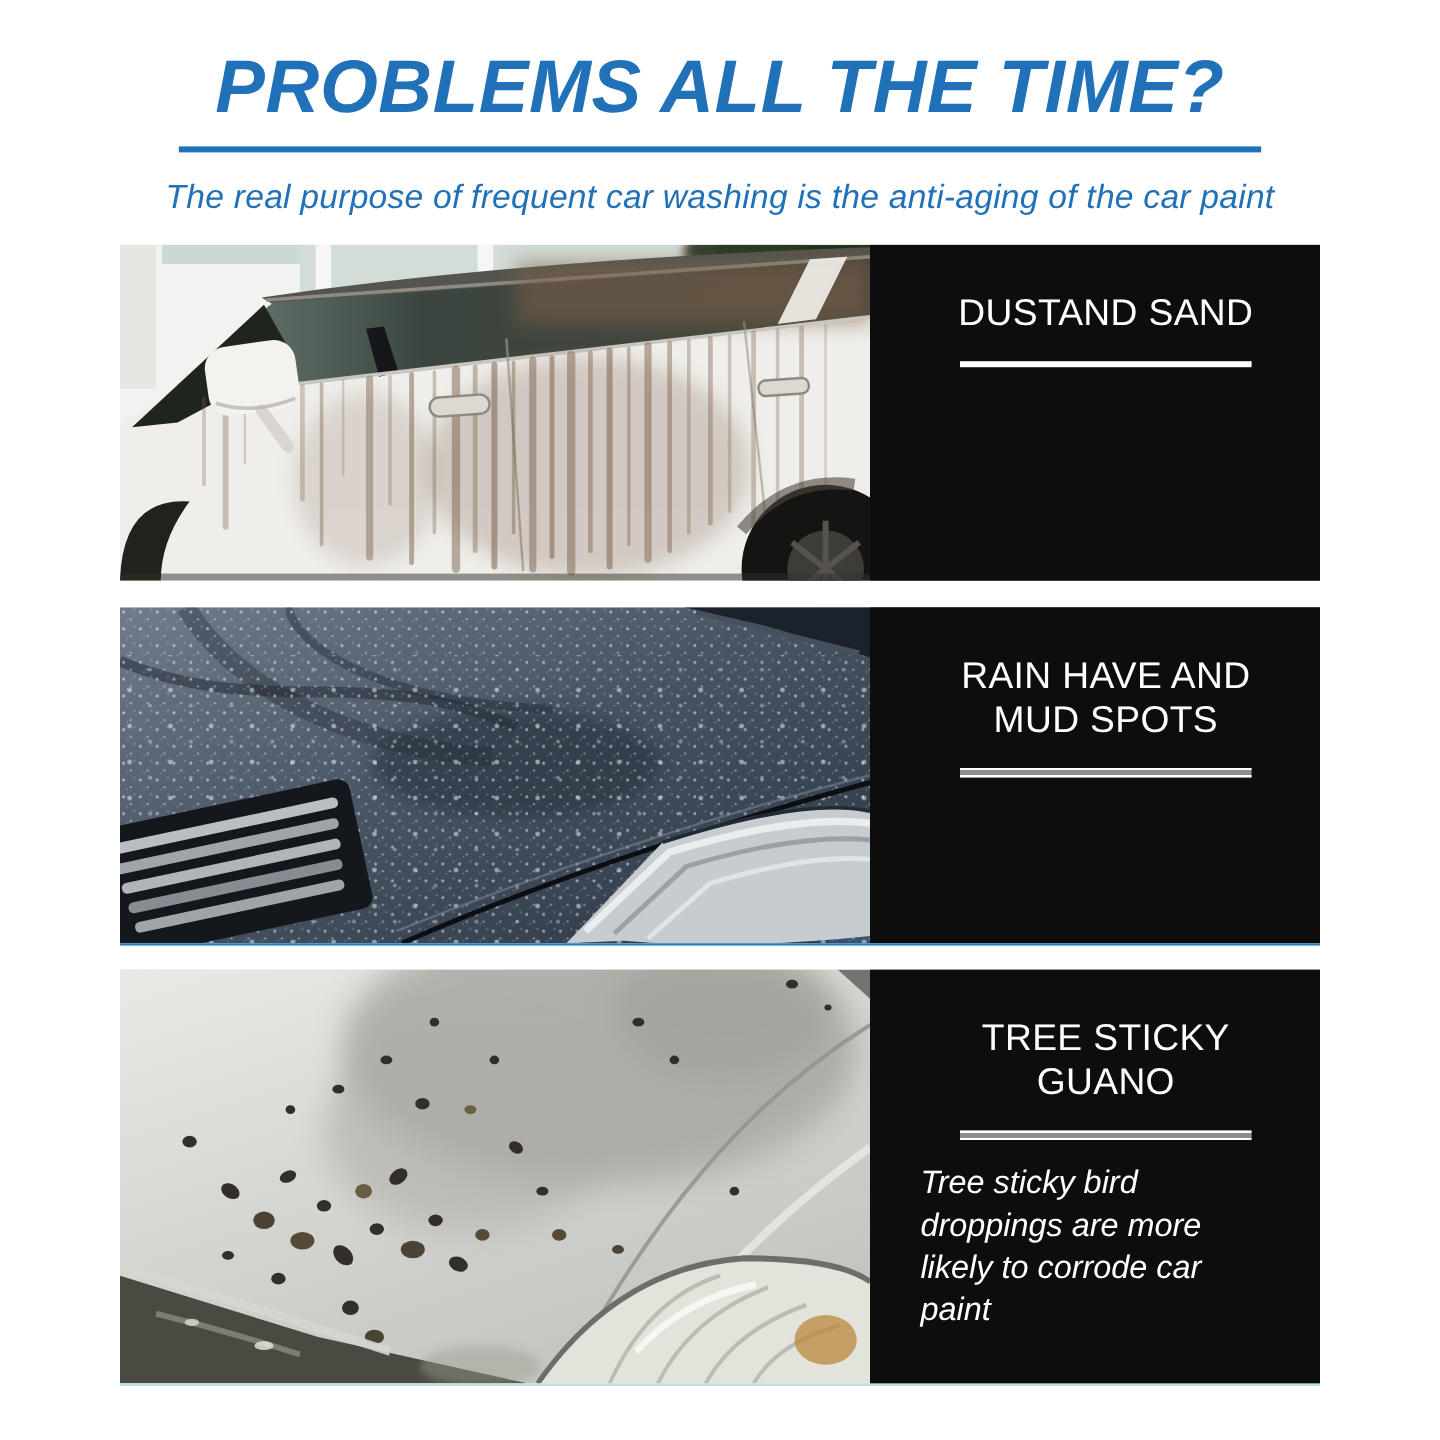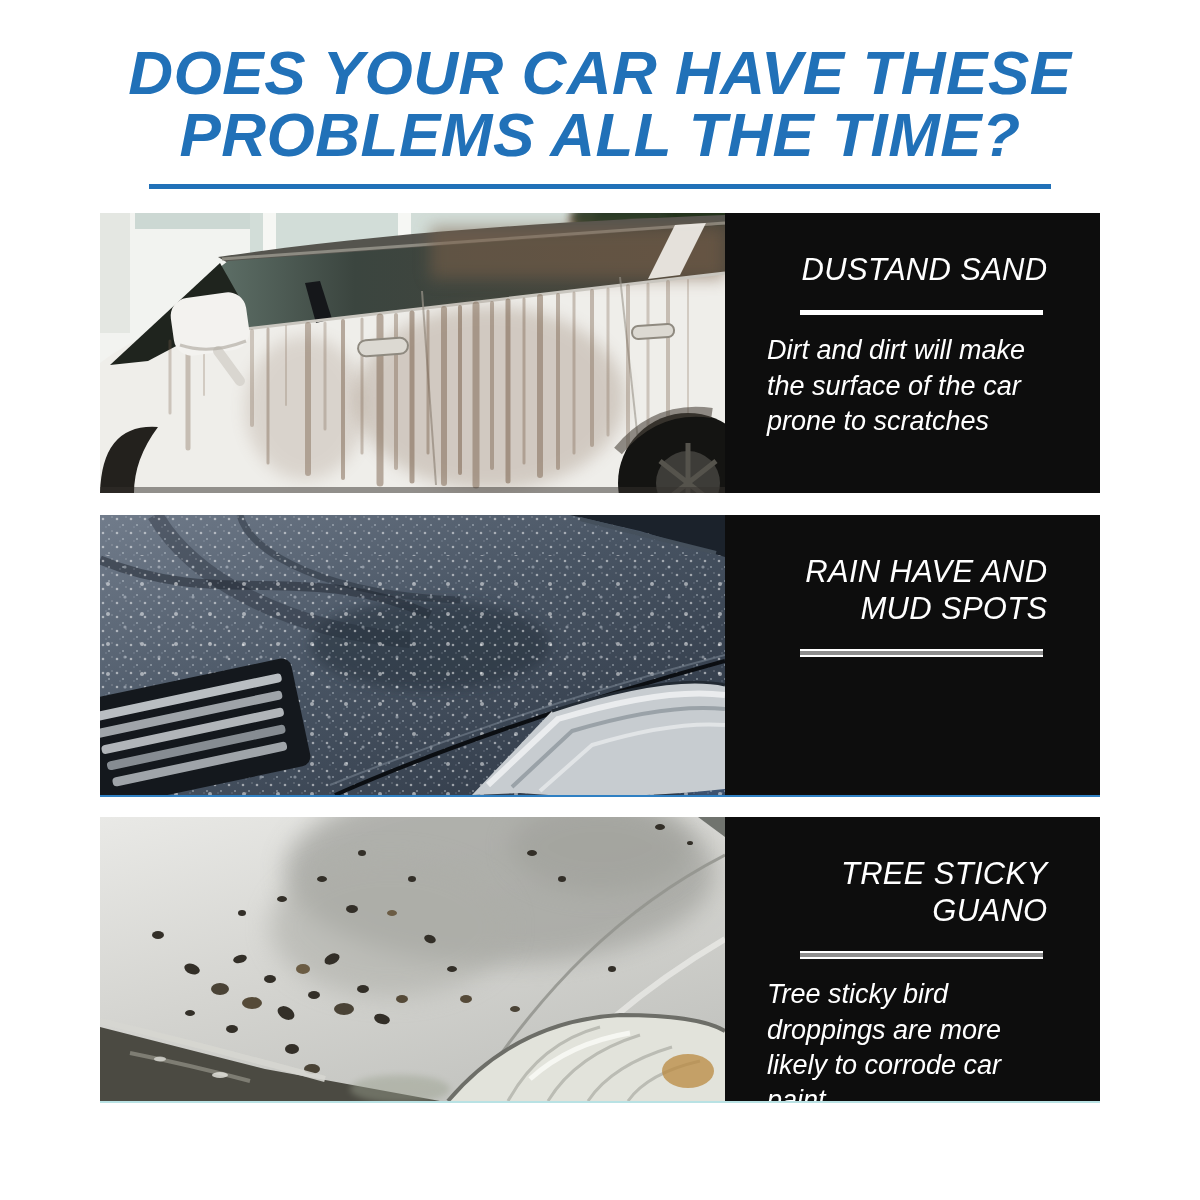--- a/index.html
+++ b/index.html
@@ -11,45 +11,45 @@
   .headline{margin:0;font-style:italic;font-weight:bold;color:#2171b8;
             font-size:62px;line-height:1.0;letter-spacing:.5px;}
   .headline .line{display:block;}
   .title-underline{width:902px;height:5px;background:#2171b8;margin:18px auto 0;}
   .subtitle{margin:21px 0 0;font-style:italic;font-weight:normal;color:#2171b8;
             font-size:28px;letter-spacing:.2px;}
 
   
   main{width:1000px;margin:24px auto 0;}
   .row{display:flex;height:280px;margin-bottom:22px;position:relative;}
-  .row:last-child{height:284px;margin-bottom:0;}
+  .row:last-child{height:345px;margin-bottom:0;}
   .row-edge-2::after{content:"";position:absolute;left:0;right:0;bottom:-2px;height:2px;background:#2f80c3;}
   .row-edge-3::after{content:"";position:absolute;left:0;right:0;bottom:-2px;height:2px;background:#b9e2e4;}
   .photo{width:625px;height:100%;flex:0 0 625px;overflow:hidden;background:#ddd;}
   .photo svg{display:block;width:100%;height:100%;}
 
   .info{flex:1;background:#0d0d0d;color:#ffffff;box-sizing:border-box;
         padding:30px 24px 0 42px;}
-  .info h2{margin:8px auto 0;max-width:252px;text-align:right;font-style:italic;
+  .info h2{margin:8px auto 0;max-width:252px;text-align:center;
            font-weight:normal;font-size:31px;line-height:1.2;letter-spacing:.3px;}
   .divider{width:243px;height:5px;background:#ffffff;margin:22px auto 18px;}
   .divider.double{height:8px;background:linear-gradient(#ffffff 0 2px,#8d8d8d 2px 6px,#ffffff 6px 8px);}
   .info p{margin:0;font-style:italic;font-size:27px;line-height:1.31;max-width:288px;}
 </style>
 </head>
 <body>
 
 <div class="page">
 
   <header>
     <h1 class="headline">
-      <span class="line">DOES YOUR CAR HAVE THESE</span>
       <span class="line">PROBLEMS ALL THE TIME?</span>
     </h1>
     <div class="title-underline"></div>
+    <p class="subtitle">The real purpose of frequent car washing is the anti-aging of the car paint</p>
   </header>
 
   <main>
 
     <section class="row">
       <div class="photo">
         <svg viewBox="0 0 625 280" preserveAspectRatio="none" role="img">
           <defs>
             <filter id="b4" x="-30%" y="-30%" width="160%" height="160%">
                 <feGaussianBlur stdDeviation="4"></feGaussianBlur>
@@ -149,21 +149,20 @@
             <circle cx="588" cy="270" r="32" fill="#3d3c38"></circle>
             <path d="M560 248 L 616 292 M616 248 L 560 292 M588 230 L 588 310" stroke="#55534c" stroke-width="5"></path>
             <path d="M518 238 Q 556 192 612 200" stroke="#4c463e" stroke-width="10" fill="none" opacity=".6"></path>
           </g>
           <rect x="0" y="274" width="625" height="6" fill="#33302b" opacity=".5"></rect>
         </svg>
       </div>
       <div class="info">
         <h2>DUSTAND SAND</h2>
         <div class="divider"></div>
-        <p>Dirt and dirt will make the surface of the car prone to scratches</p>
       </div>
     </section>
 
     <section class="row row-edge-2">
       <div class="photo">
         <svg viewBox="0 0 625 280" preserveAspectRatio="none" role="img">
           <defs>
             <linearGradient id="hood2" x1="0" y1="0" x2="1" y2="1">
               <stop offset="0" stop-color="#717c8b"></stop>
                 <stop offset=".45" stop-color="#495564"></stop>

